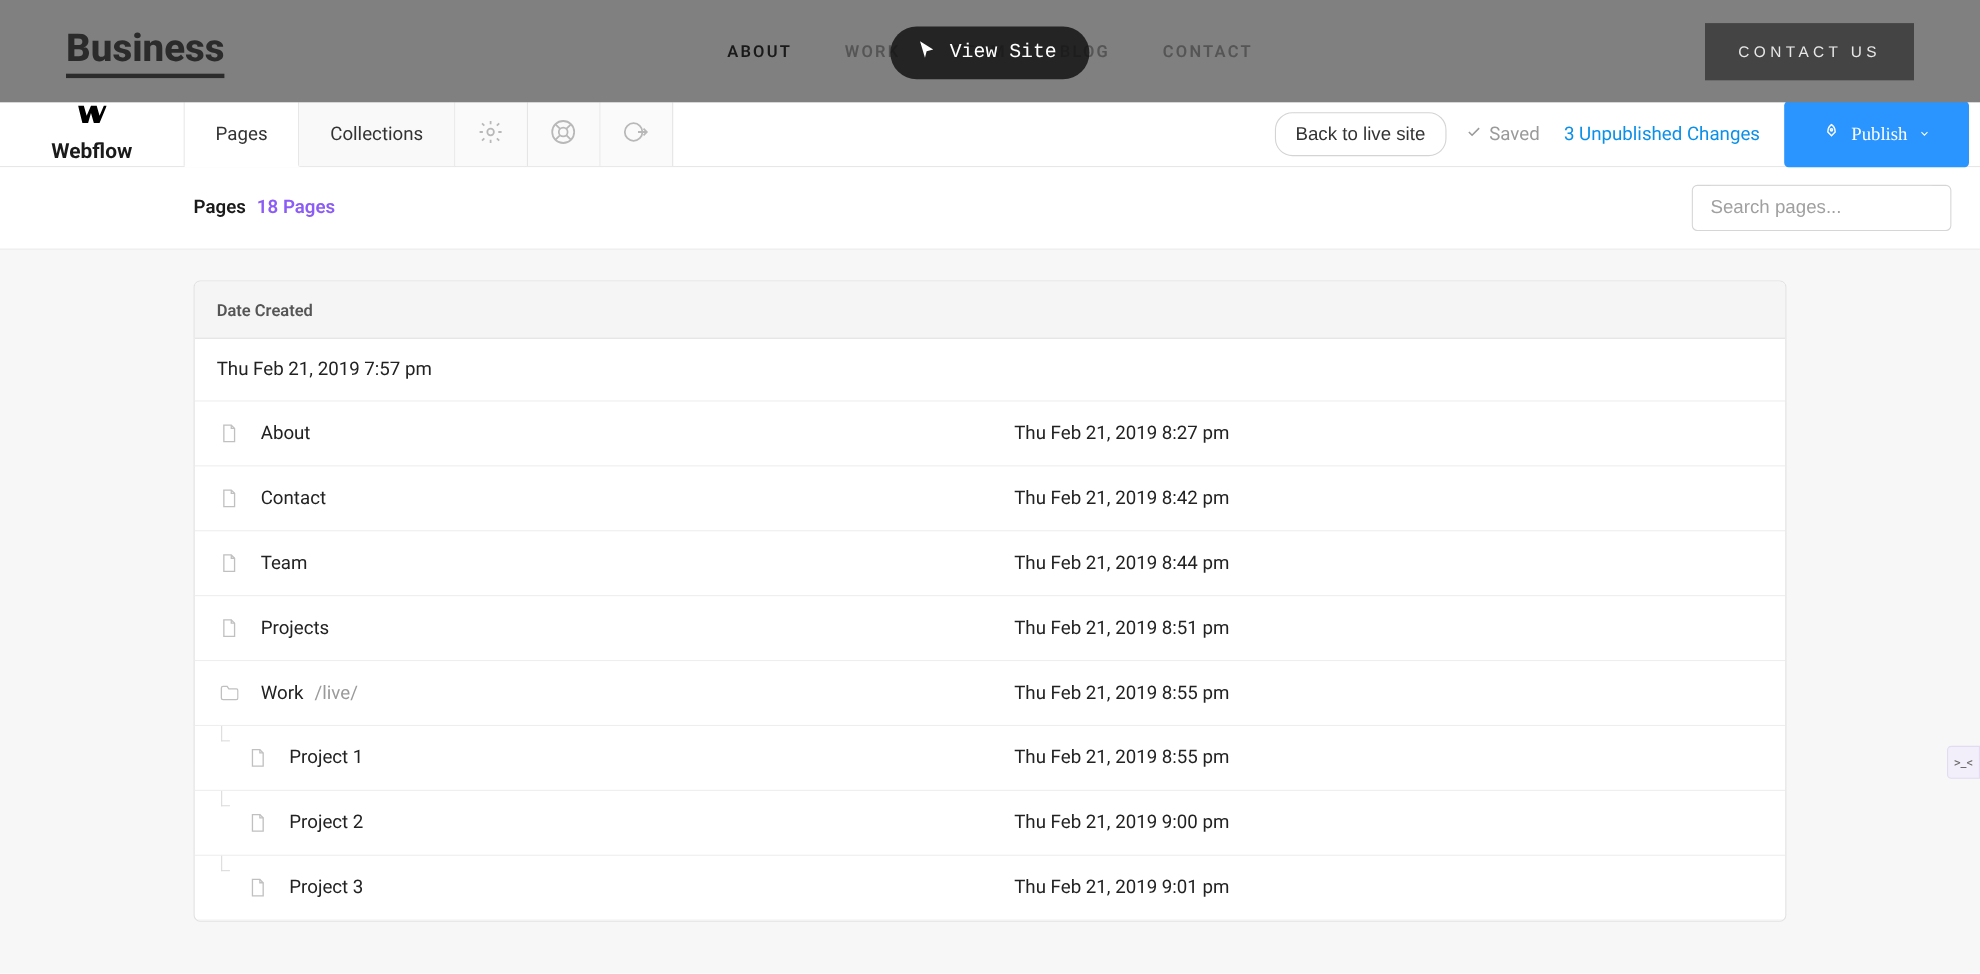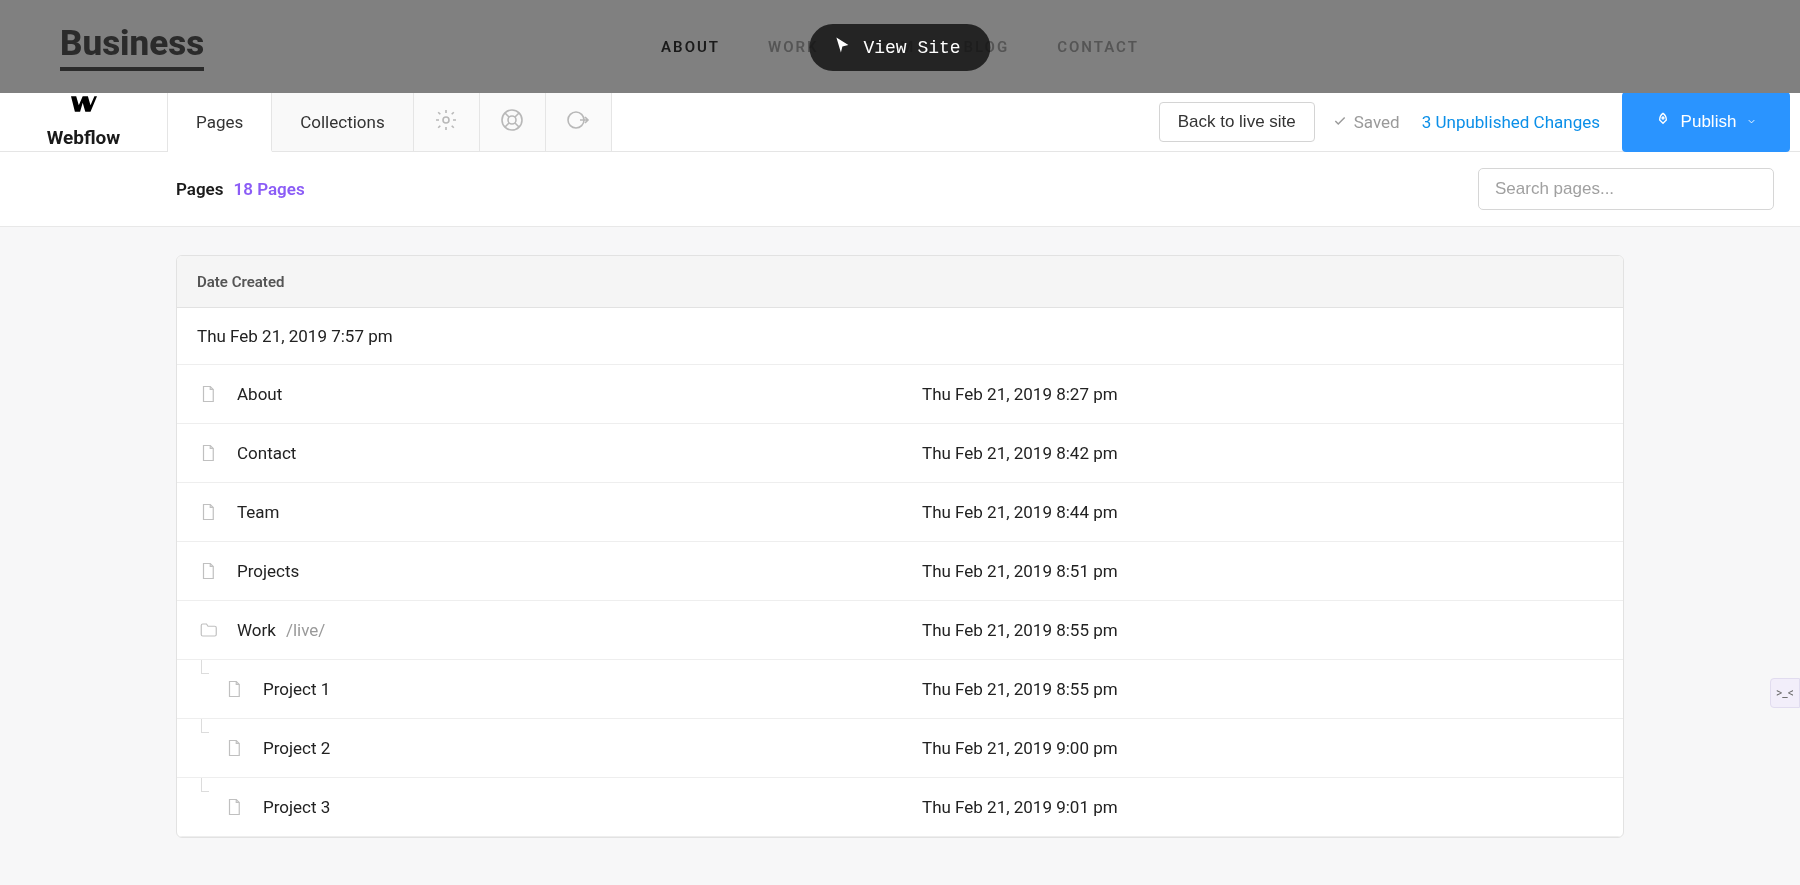--- a/index.html
+++ b/index.html
@@ -123,21 +123,21 @@
     border-right: 1px solid #e5e5e5;
     cursor: pointer;
     background: #fafafa;
   }
   .icon-btn svg { width: 24px; height: 24px; stroke: #b8b8b8; fill: none; stroke-width: 1.6; }
   .toolbar-spacer { flex: 1; }
   .back-live {
     align-self: center;
     background: #fff;
     border: 1px solid #d4d4d4;
-    border-radius: 4px;
+    border-radius: 16px;
     padding: 9px 18px;
     font-size: 17px;
     color: #333;
     cursor: pointer;
     margin-right: 18px;
   }
   .saved-indicator {
     display: flex;
     align-items: center;
     color: #9a9a9a;
@@ -162,20 +162,21 @@
     height: 60px;
     width: 168px;
     align-self: center;
     margin-right: 10px;
     font-size: 17px;
     display: flex;
     align-items: center;
     gap: 10px;
     cursor: pointer;
     justify-content: center;
+    font-family: Liberation Serif, serif;
   }
   .publish-btn svg { width: 16px; height: 16px; fill: none; stroke: #fff; stroke-width: 2; }
   .publish-btn .chev { width: 11px; height: 11px; }
 
   
   .page-header {
     height: 75px;
     background: #fff;
     border-bottom: 1px solid #e8e8e8;
     display: flex;
@@ -188,21 +189,21 @@
     color: #1a1a1a;
   }
   .page-header .count {
     font-size: 17px;
     font-weight: 600;
     color: #8b5cf6;
     margin-left: 10px;
   }
   .page-header .search-box {
     margin-left: auto;
-    width: 296px;
+    width: 236px;
     height: 42px;
     border: 1px solid #d6d6d6;
     border-radius: 5px;
     padding: 0 16px;
     background: #fff;
   }
   .page-header .search-box input {
     border: none;
     width: 100%;
     height: 100%;
@@ -292,20 +293,21 @@
 
 <div class="site-nav-bg">
   <div class="site-brand">Business</div>
   <div class="site-nav-links">
     <a href="#" class="active">ABOUT</a>
     <a href="#">WORK</a>
     <a href="#">TEAM</a>
     <a href="#">BLOG</a>
     <a href="#">CONTACT</a>
   </div>
+  <button class="contact-us-btn">CONTACT US</button>
 </div>
 
 <div class="view-site-pill">
   <span>
     <svg viewBox="0 0 24 24">
         <path d="M4 2 L20 12 L12 14 L10 22 Z"></path>
       </svg>
   </span>
   <span>View Site</span>
 </div>

